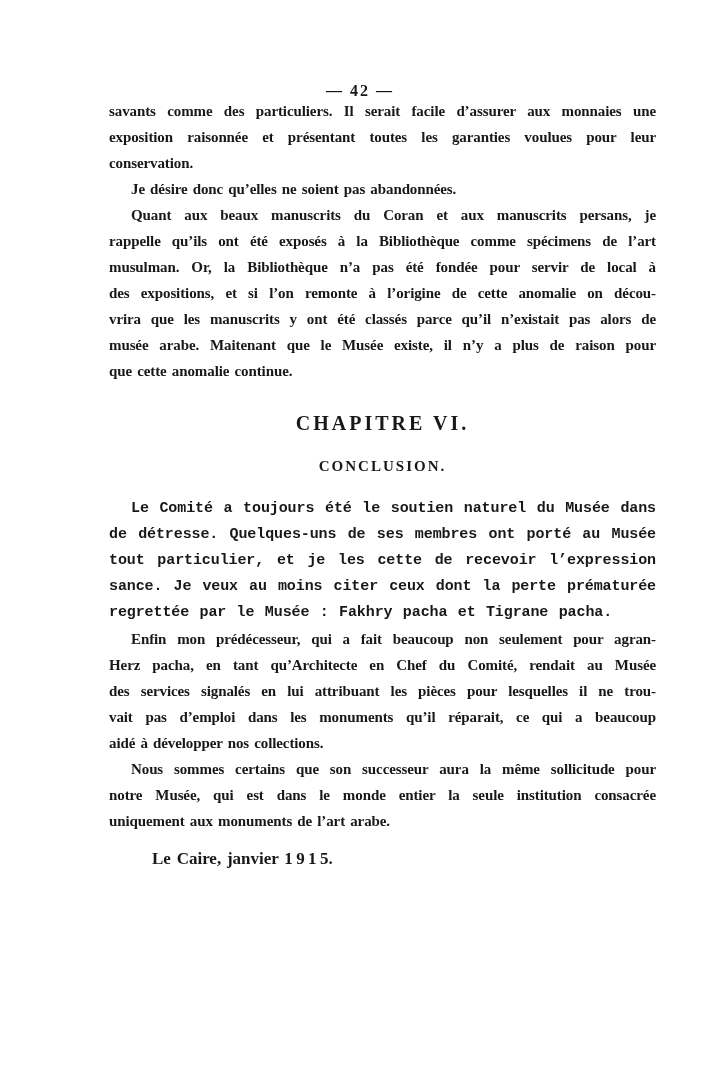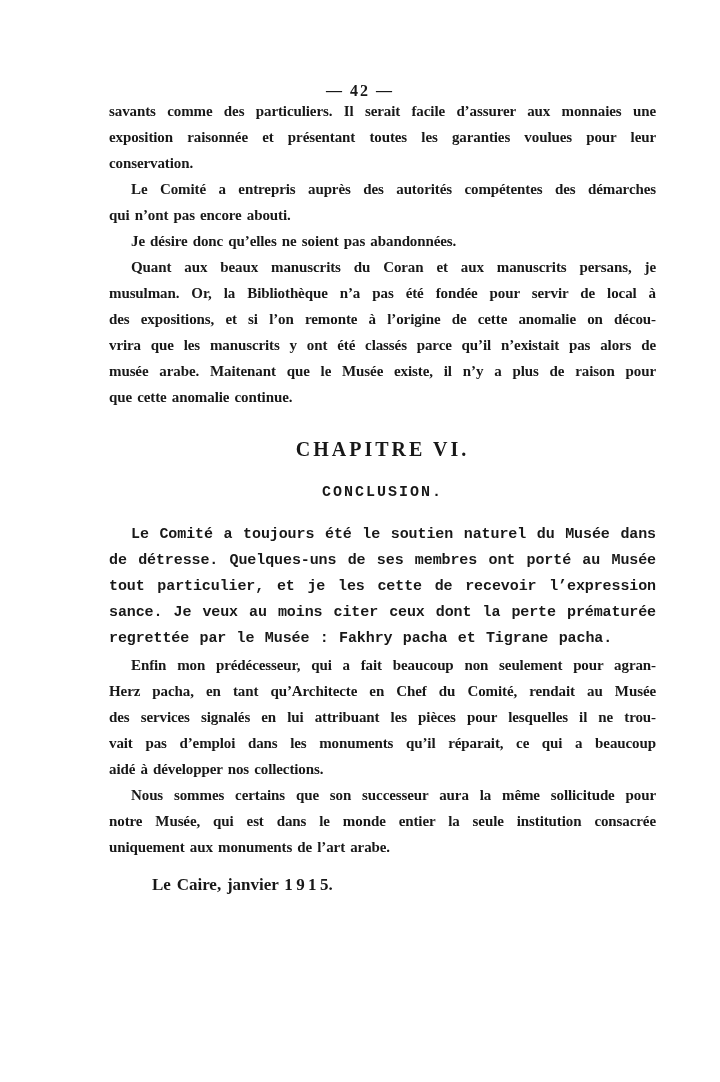--- a/index.html
+++ b/index.html
@@ -55,21 +55,20 @@
     letter-spacing: 3px;
     font-weight: 700;
   }
   .section-heading {
     margin: 24px 0 0 0;
     text-align: center;
     font-size: 15px;
     line-height: 17px;
     letter-spacing: 2px;
     font-weight: 700;
-    font-family: Liberation Mono, monospace;
   }
   .after-heading { margin-top: 21px; font-family: Liberation Mono, monospace; }
   .dateline {
     margin-top: 12px;
     text-indent: 43px;
     font-size: 17px;
     line-height: 26px;
     word-spacing: 1.5px;
     font-family: Liberation Serif, serif;
   }
@@ -82,31 +81,28 @@
   <div class="page-number">— 42 —</div>
 
   <div class="text-block">
 
     <div class="para">
       <div class="pline">savants comme des particuliers. Il serait facile d’assurer aux monnaies une</div>
       <div class="pline">exposition raisonnée et présentant toutes les garanties voulues pour leur</div>
       <div class="pline last">conservation.</div>
     </div>
 
-    <div class="para">
-      <div class="pline indent">Le Comité a entrepris auprès des autorités compétentes des démarches</div>
-      <div class="pline last">qui n’ont pas encore abouti.</div>
-    </div>
 
     <div class="para">
       <div class="pline indent last">Je désire donc qu’elles ne soient pas abandonnées.</div>
     </div>
 
     <div class="para">
       <div class="pline indent">Quant aux beaux manuscrits du Coran et aux manuscrits persans, je</div>
+      <div class="pline">rappelle qu’ils ont été exposés à la Bibliothèque comme spécimens de l’art</div>
       <div class="pline">musulman. Or, la Bibliothèque n’a pas été fondée pour servir de local à</div>
       <div class="pline">des expositions, et si l’on remonte à l’origine de cette anomalie on décou-</div>
       <div class="pline">vrira que les manuscrits y ont été classés parce qu’il n’existait pas alors de</div>
       <div class="pline">musée arabe. Maitenant que le Musée existe, il n’y a plus de raison pour</div>
       <div class="pline last">que cette anomalie continue.</div>
     </div>
 
     <div class="chapter-heading">CHAPITRE VI.</div>
     <div class="section-heading">CONCLUSION.</div>
 

